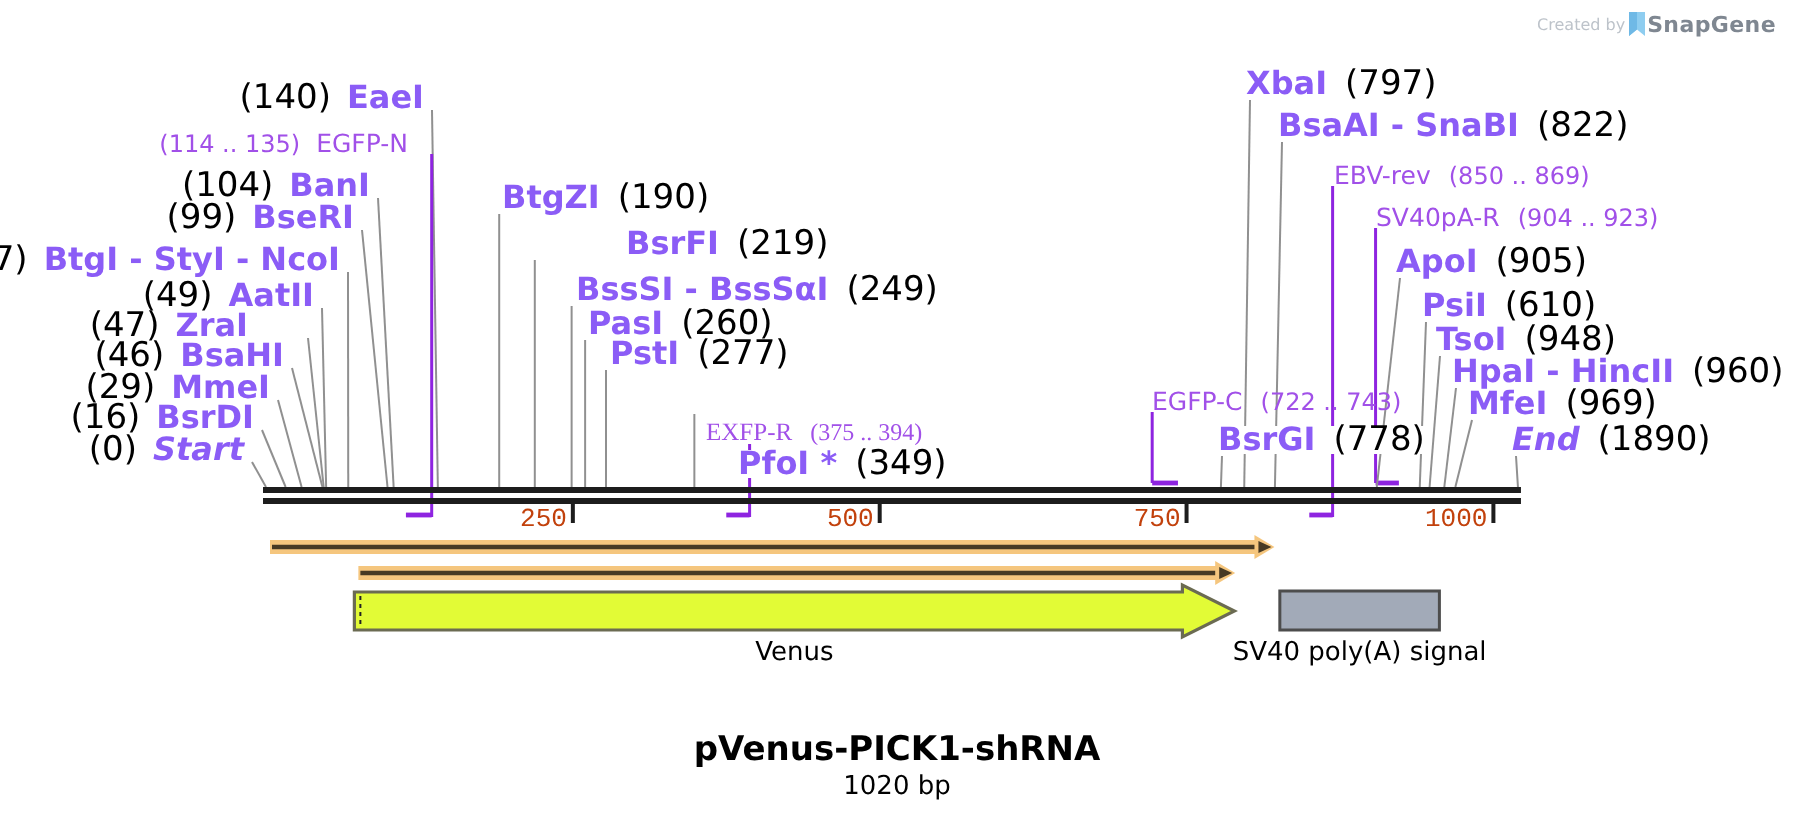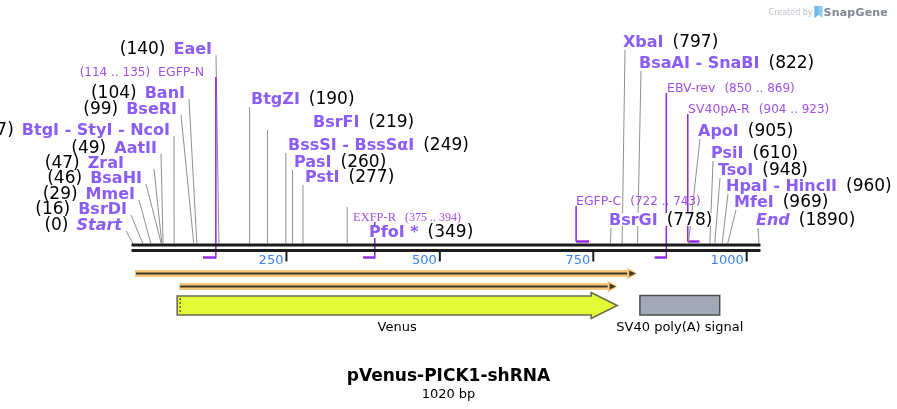--- a/index.html
+++ b/index.html
@@ -9,21 +9,21 @@
   #labels-layer{position:absolute;left:0;top:0;width:897px;height:409px;}
   .sitelabel{position:absolute;white-space:nowrap;line-height:13px;color:#000;background:#fff;padding:0 1px;}
   .sitelabel .nm{font-weight:700;font-size:16px;color:#8b5cf6;}
   .sitelabel .nm.it{font-style:italic;}
   .sitelabel .ps{font-size:17px;color:#000;}
   .sitelabel .ps.first{margin-right:8px;}
   .sitelabel .ps.after{margin-left:9px;}
   .sitelabel.primer{background:transparent;}
   .sitelabel.primer .nm{font-weight:400;font-size:12.5px;color:#A150E8;}
   .sitelabel.primer .ps{color:#A150E8;font-size:12px;}
-  .tick{position:absolute;font-size:13px;color:#3b82f6;line-height:14px;white-space:nowrap;}
+  .tick{position:absolute;font-size:13px;color:#c2410c;line-height:14px;white-space:nowrap;font-family:Liberation Mono, monospace;}
   .feat{position:absolute;font-size:13px;color:#000;line-height:15px;white-space:nowrap;transform:translateX(-50%);}
   .titleblock{position:absolute;left:0;right:0;top:365px;text-align:center;color:#000;}
   .map-title{font-size:17px;font-weight:700;line-height:20px;}
   .map-subtitle{font-size:13px;line-height:16px;margin-top:1px;}
   .watermark{position:absolute;top:5px;right:9px;display:flex;align-items:center;gap:0;}
   .wm-created{font-size:8px;color:#bdc3ca;}
   .wm-brand{font-size:11px;font-weight:600;color:#7f8791;letter-spacing:.2px;}
 </style>
 </head>
 <body>

